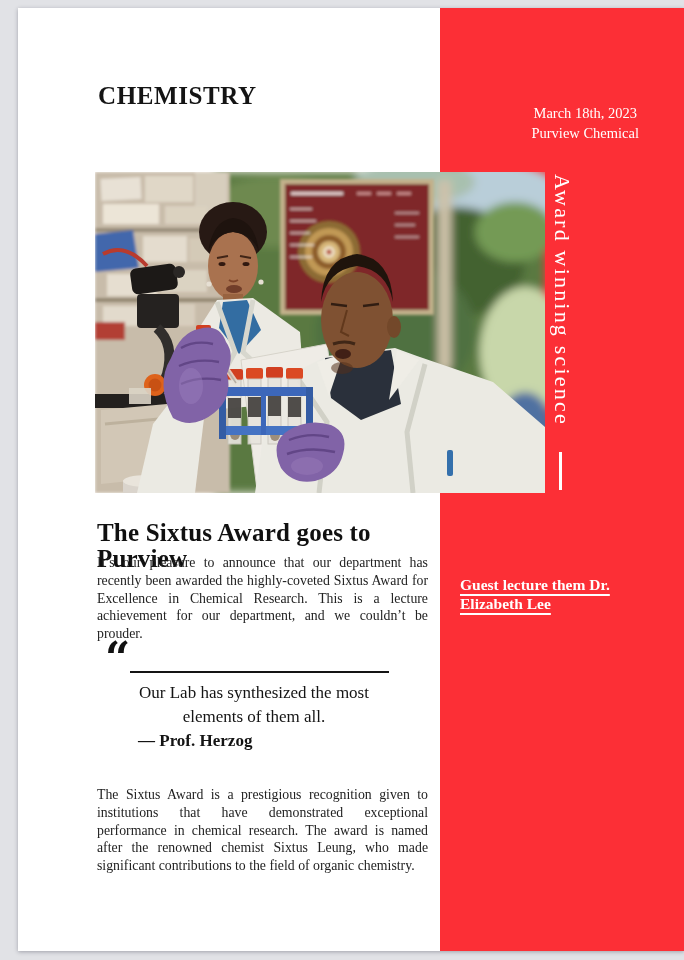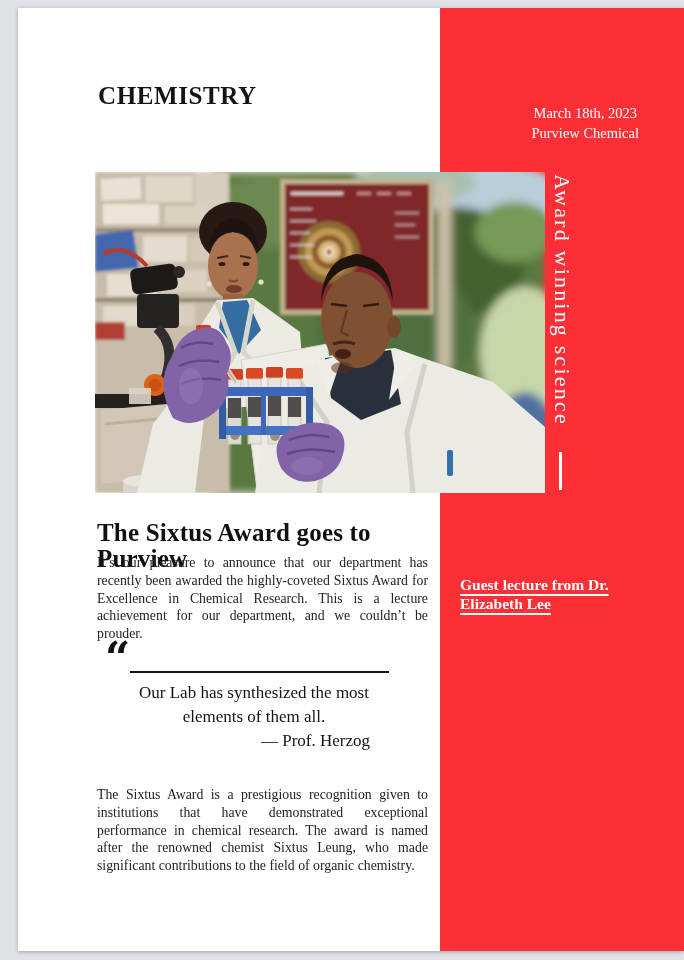--- a/index.html
+++ b/index.html
@@ -40,21 +40,21 @@
     font-size:13.8px;line-height:17.8px;text-align:justify;color:#222;}
   .p1{top:546px;}
   .p2{top:778px;}
 
   
   .quote-mark{position:absolute;left:87px;top:636px;font-size:44px;line-height:30px;
     font-weight:bold;color:#111;font-family:"DejaVu Serif",serif;}
   .quote-rule{position:absolute;left:112px;top:663px;width:259px;height:2px;background:#141414;}
   .quote-text{position:absolute;left:120px;top:673px;width:232px;text-align:center;
     font-size:17px;line-height:24px;color:#141414;}
-  .quote-attr{text-align:right;}
+  .quote-attr{text-align:left;font-weight:bold;}
 
   
   .sidebar-article{position:absolute;left:442px;top:567px;width:185px;color:#fff;}
   .sidebar-article h3{margin:0 0 7px 0;font-size:15.5px;line-height:19px;font-weight:bold;
     text-decoration:underline;text-decoration-thickness:1.5px;text-underline-offset:3.5px;}
   .sidebar-article p{margin:0 0 11px 0;font-size:13.5px;line-height:16.8px;}
   .sidebar-link{color:#fff;text-decoration:underline;text-underline-offset:2.5px;cursor:pointer;}
 </style>
 </head>
 <body>
@@ -258,16 +258,16 @@
   <div class="quote-mark">“</div>
   <div class="quote-rule"></div>
   <div class="quote-text">
     <div>Our Lab has synthesized the most elements of them all.</div>
     <div class="quote-attr">— Prof. Herzog</div>
   </div>
 
   <p class="article-p p2">The Sixtus Award is a prestigious recognition given to institutions that have demonstrated exceptional performance in chemical research. The award is named after the renowned chemist Sixtus Leung, who made significant contributions to the field of organic chemistry.</p>
 
   <div class="sidebar-article">
-    <h3>Guest lecture from Dr. Elizabeth Lee</h3>
+    <h3>Guest lecture them Dr. Elizabeth Lee</h3>
   </div>
 
 </div>
 
 </body></html>

